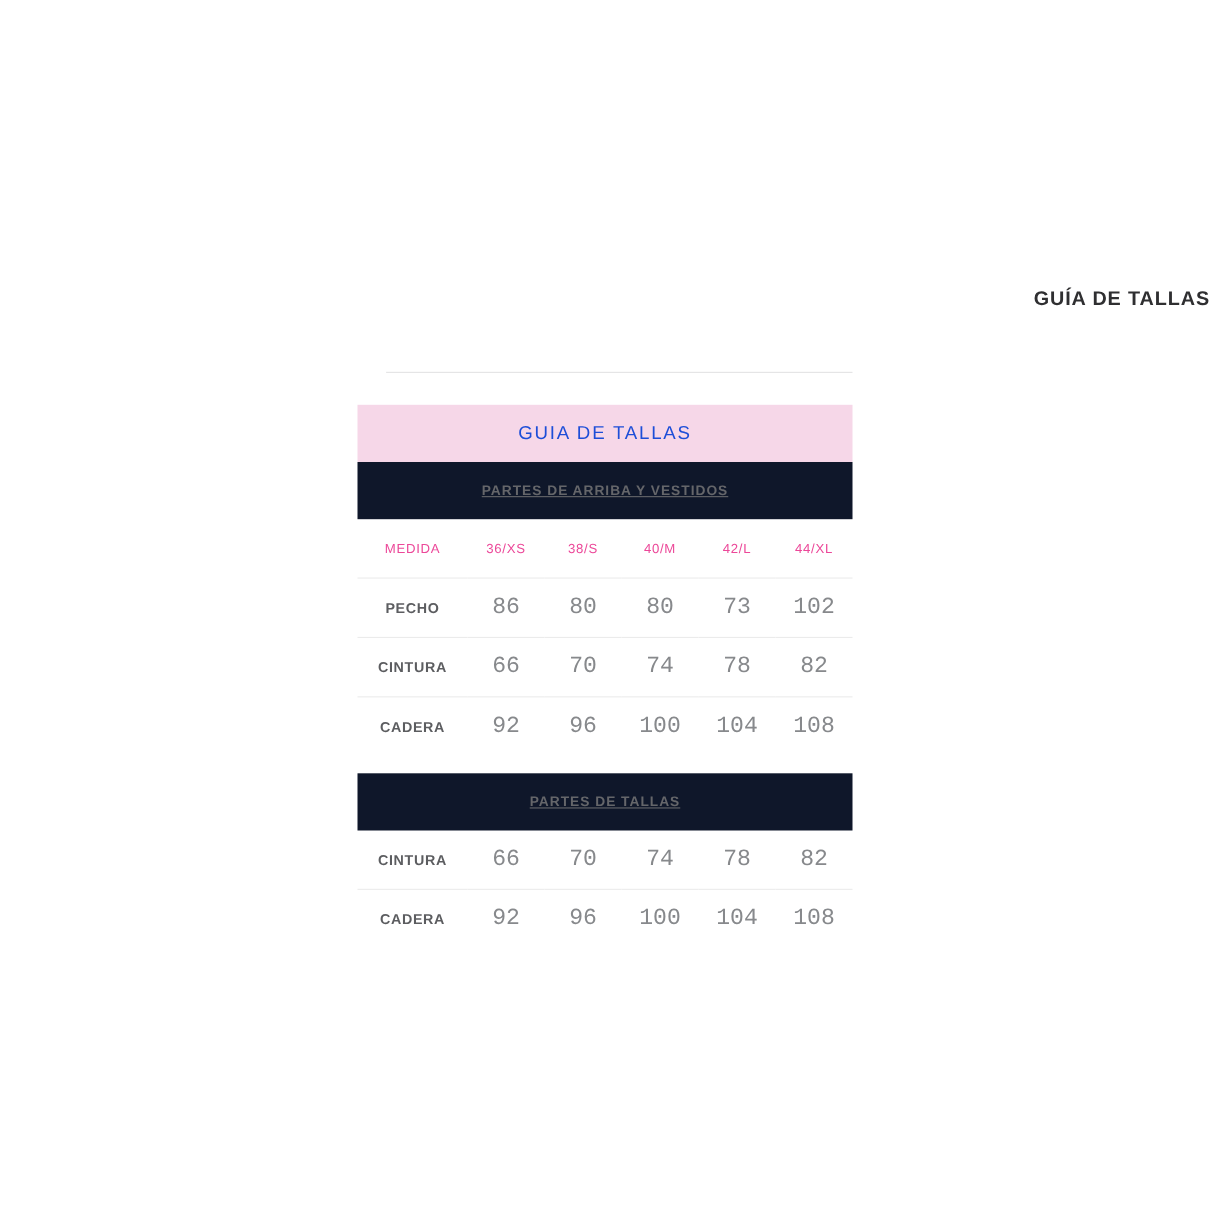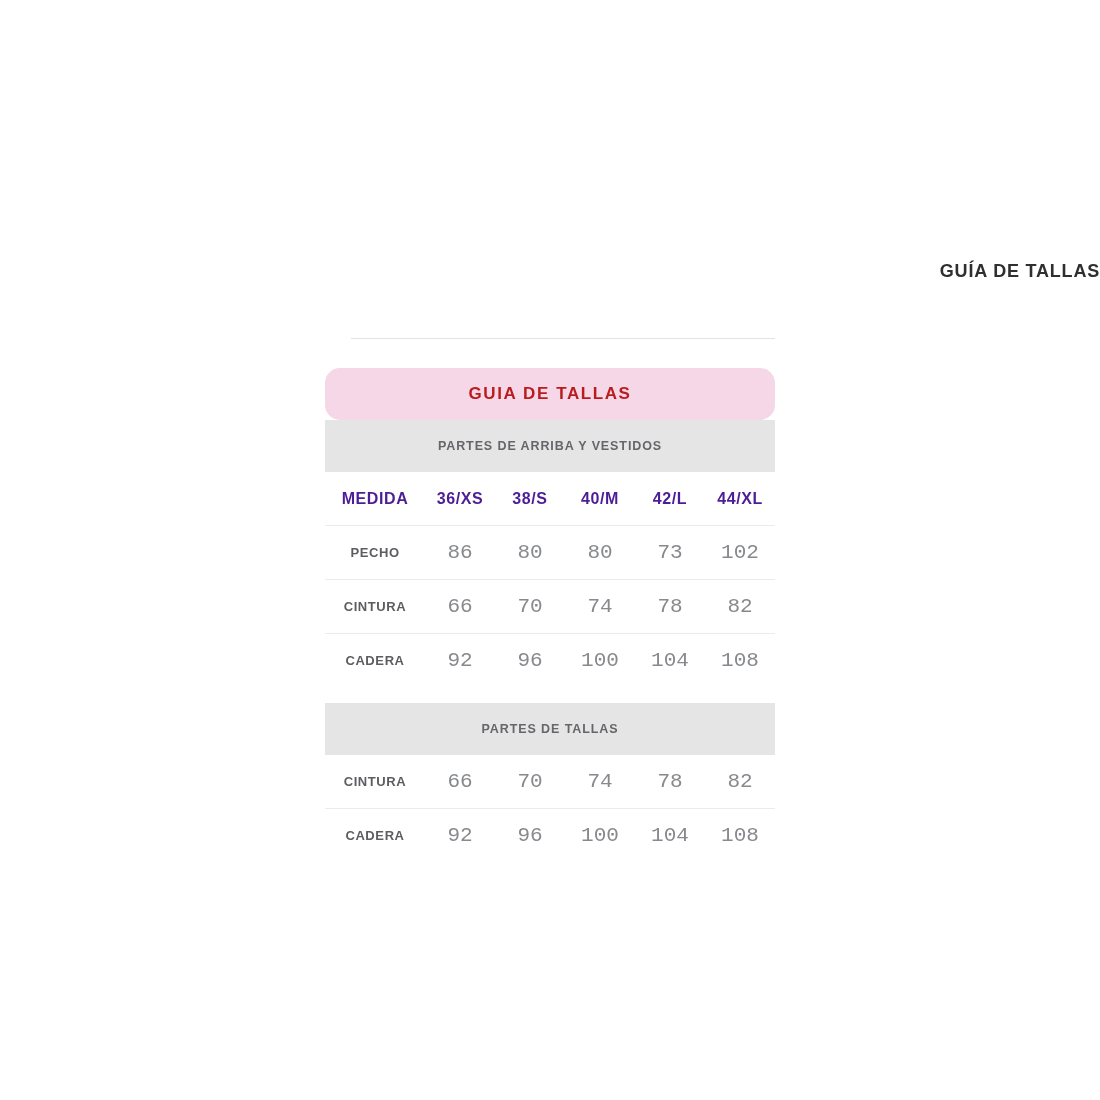--- a/index.html
+++ b/index.html
@@ -14,36 +14,36 @@
     font-size: 18px; font-weight: 600; letter-spacing: 0.8px;
     color: #2f2f31;
   }
   .divider {
     position: absolute; top: 338px; left: 351px;
     width: 424px; height: 1px; background: #e3e3e4;
   }
   .card { position: absolute; top: 368px; left: 325px; width: 450px; }
   .bar { height: 52px; display: flex; align-items: center; justify-content: center; }
   .bar-pink {
-    background: #f6d7e8; color: #b91c1c;
-    font-size: 17px; font-weight: 700; letter-spacing: 1.6px; border-radius: 15px;
+    background: #f6d7e8; color: #1d4ed8;
+    font-size: 17px; font-weight: 400; letter-spacing: 1.6px;
   }
   .bar-gray {
-    background: #e5e5e5; color: #65666a;
-    font-size: 12.5px; font-weight: 700; letter-spacing: 0.9px;
+    background: #0f172a; color: #65666a;
+    font-size: 12.5px; font-weight: 700; letter-spacing: 0.9px; text-decoration: underline;
   }
   table.size-table { width: 100%; border-collapse: collapse; table-layout: fixed; }
   .size-table col.c-label { width: 100px; }
   .size-table th, .size-table td {
     height: 53px; padding: 0; text-align: center; vertical-align: middle;
   }
   .size-table tr.bordered th, .size-table tr.bordered td {
     border-bottom: 1px solid #ebebeb;
   }
-  .cell-head  { font-size: 16px;   font-weight: 700; color: #4c1d95; letter-spacing: 0.6px; }
+  .cell-head  { font-size: 12px;   font-weight: 400; color: #ec4899; letter-spacing: 0.6px; }
   .cell-label { font-size: 13px; font-weight: 700; color: #5c5d60; letter-spacing: 0.6px; }
   .cell-value { font-size: 21px;   font-weight: 400; color: #87898c; font-family: Liberation Mono, monospace; }
   .spacer { height: 16px; }
 </style>
 </head>
 <body>
 
 <div>
 
   <h1 class="page-title">GUÍA DE TALLAS</h1>

